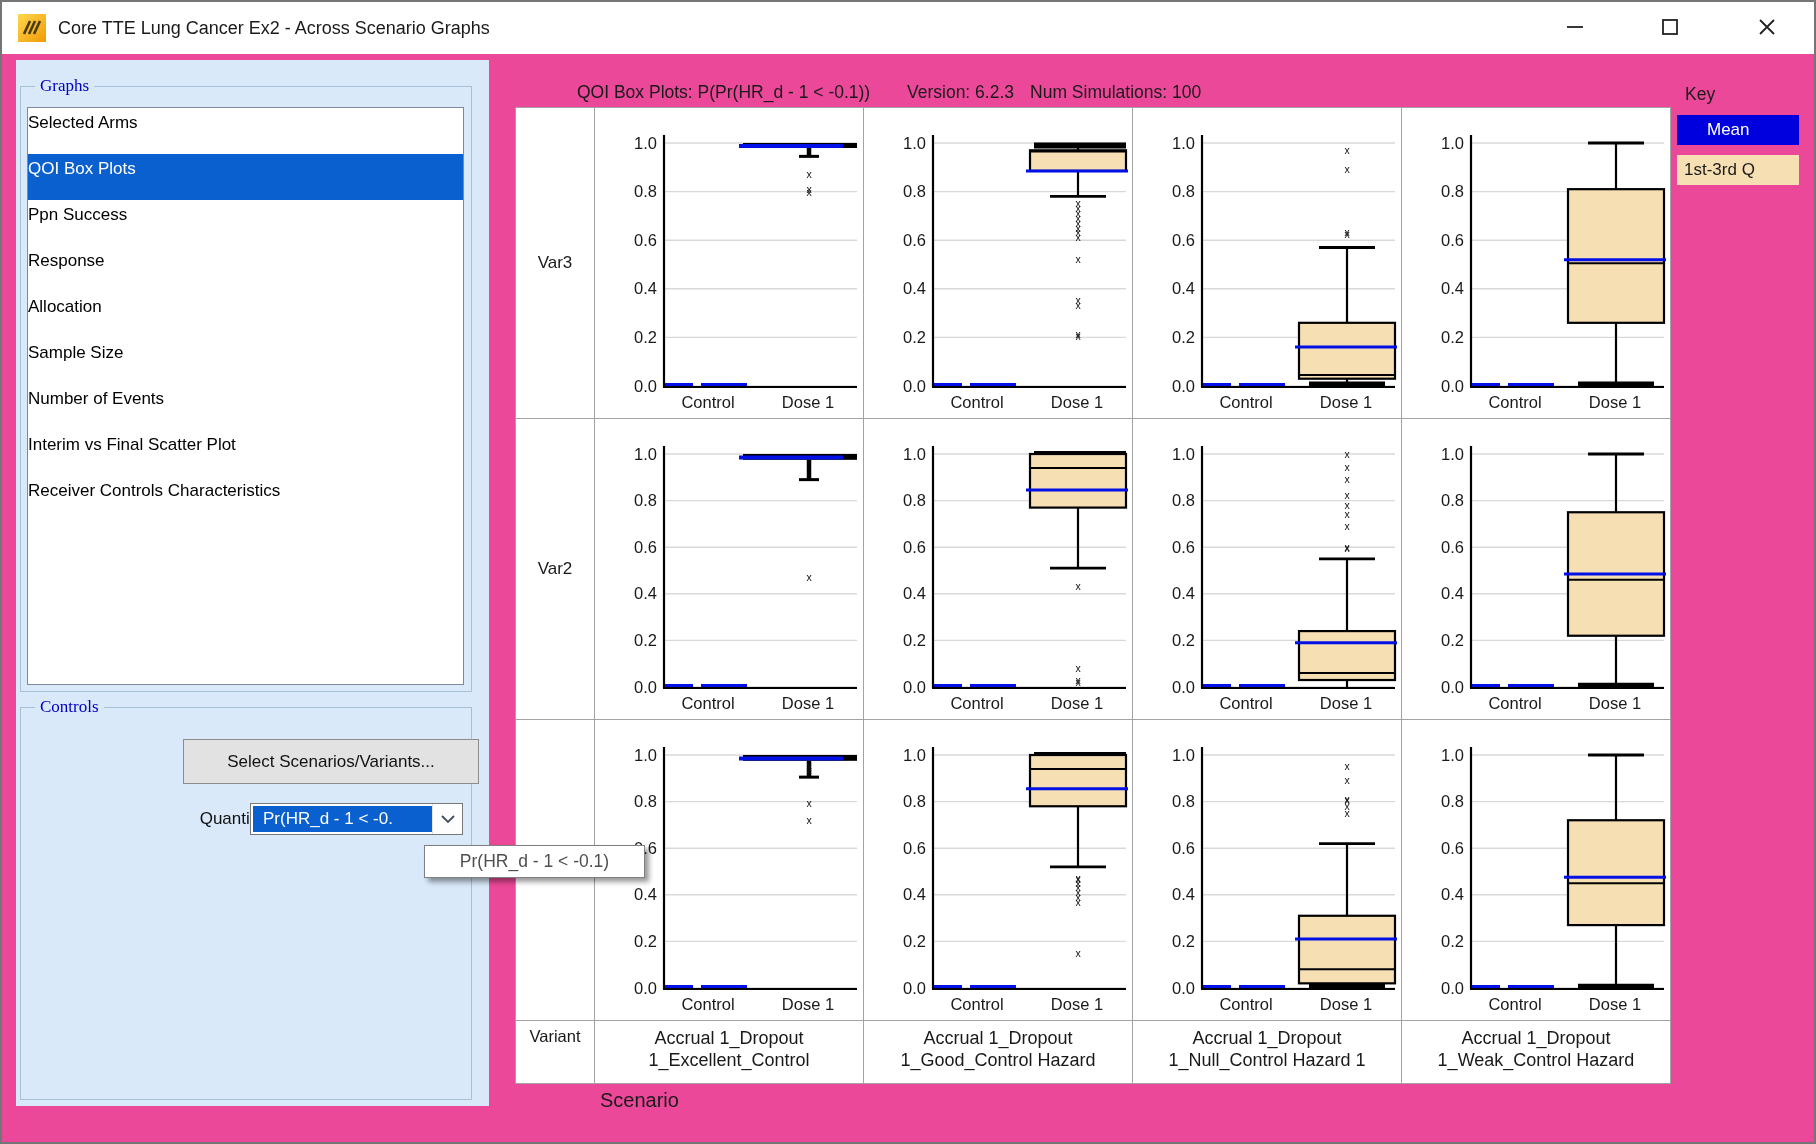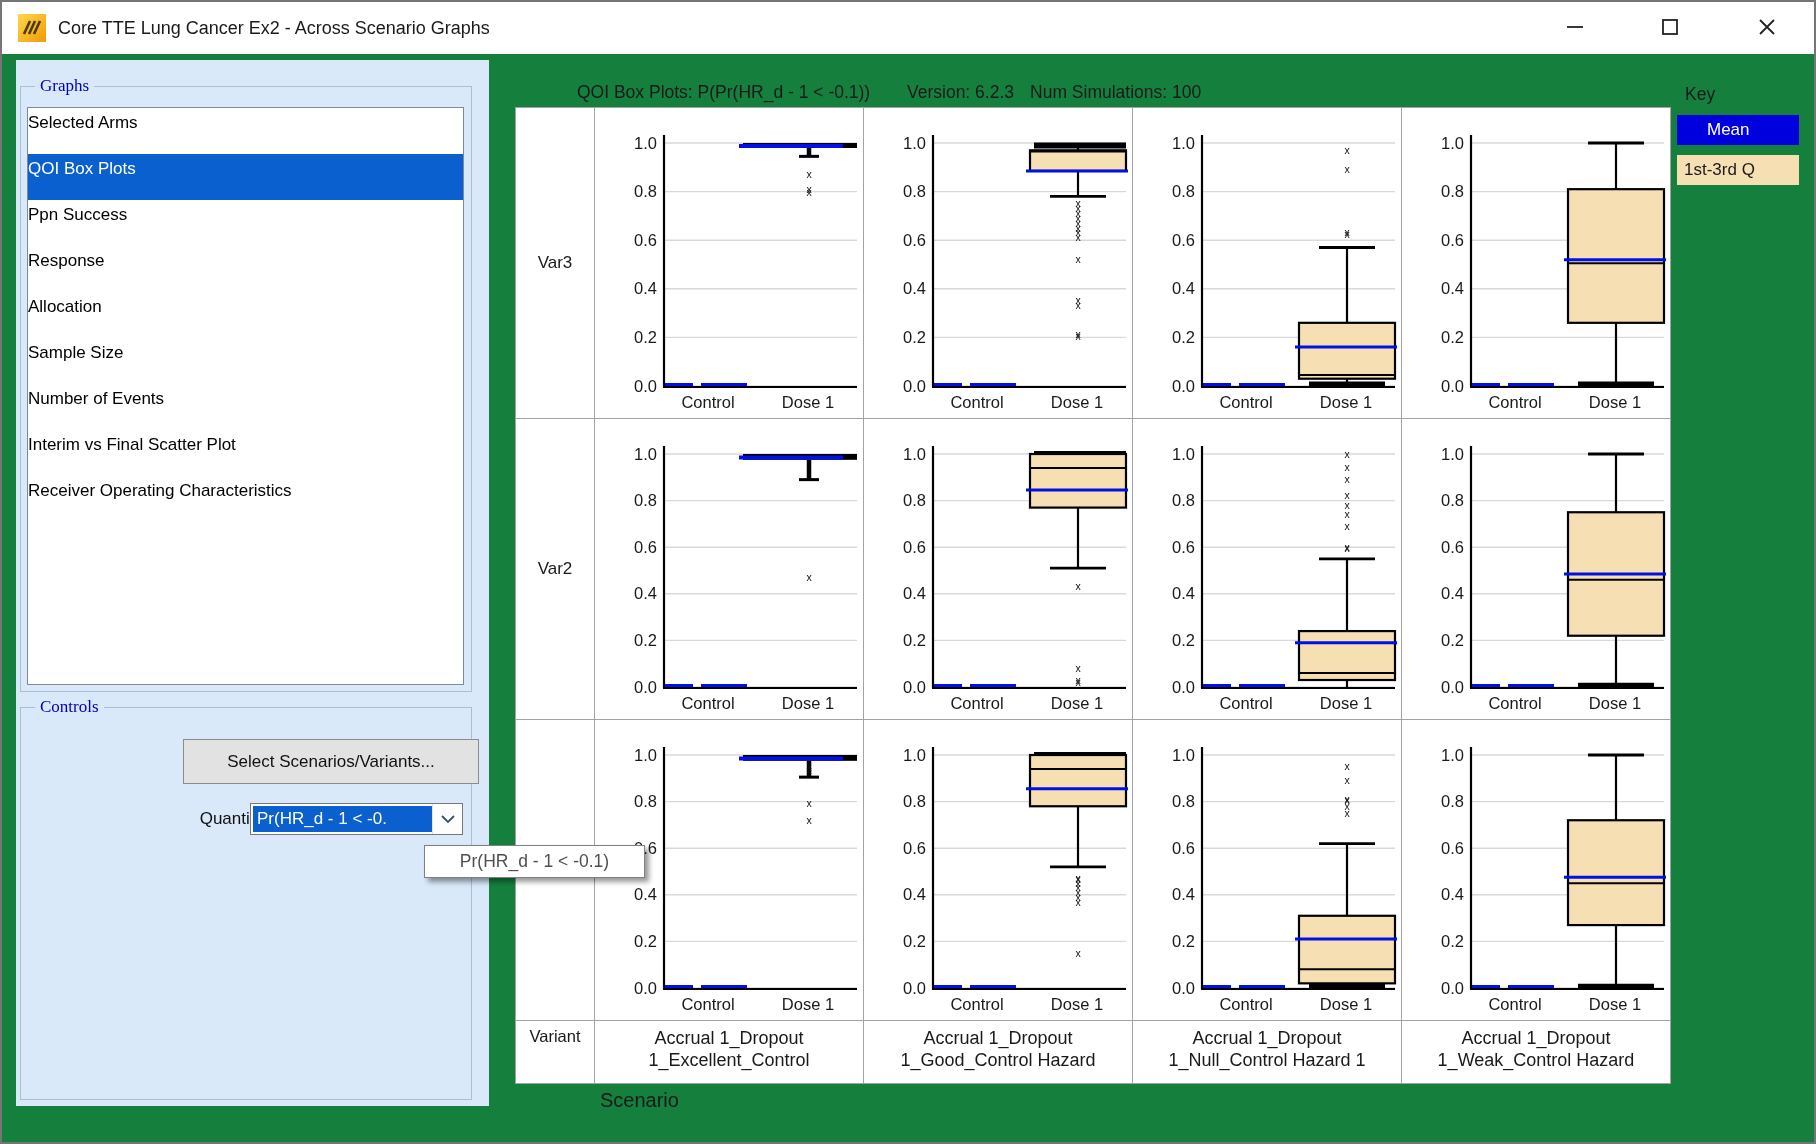--- a/index.html
+++ b/index.html
@@ -1,18 +1,18 @@
 <!DOCTYPE html>
 <html><head>
 <meta charset="utf-8">
 <style>
   html,body{margin:0;padding:0;background:#8a8a8a;}
   *{box-sizing:border-box;}
   .window{
-    position:relative;width:1816px;height:1144px;background:#15803d;
+    position:relative;width:1816px;height:1144px;background:#ec4899;
     border:2px solid #757575;font-family:"Liberation Sans",sans-serif;color:#111;
     overflow:hidden;
   }
   
   .titlebar{position:absolute;left:0;top:0;width:100%;height:52px;background:#ffffff;}
   .app-icon{position:absolute;left:16px;top:12px;width:28px;height:28px;}
   .title-text{position:absolute;left:56px;top:0;height:52px;line-height:52px;font-size:18px;color:#1a1a1a;white-space:nowrap;}
   .win-btn{position:absolute;top:2px;width:58px;height:46px;display:flex;align-items:center;justify-content:center;background:transparent;border:none;cursor:default;}
   .win-btn svg{display:block;}
   .btn-min{left:1544px;} .btn-max{left:1639px;} .btn-close{left:1736px;}
@@ -21,21 +21,21 @@
   .groupbox{position:absolute;border:1px solid #a6c0d6;}
   .groupbox-label{position:absolute;top:-11px;left:14px;background:#d9e9f9;padding:0 5px;color:#0000c4;font-size:17px;line-height:20px;font-family:Liberation Serif, serif;}
   .gb-graphs{left:4px;top:26px;width:452px;height:606px;}
   .gb-controls{left:4px;top:647px;width:452px;height:393px;}
   .listbox{position:absolute;left:6px;top:20px;width:437px;height:578px;background:#ffffff;border:1px solid #7d8b99;overflow:hidden;}
   .list-item{height:46px;line-height:29px;font-size:17px;padding-left:0;white-space:nowrap;color:#000;}
   .list-item.selected{background:#0b60d0;color:#ffffff;}
   .ctl-button{position:absolute;left:162px;top:31px;width:296px;height:45px;background:#e2e2e2;border:1px solid #8c8c8c;font-size:17px;font-family:"Liberation Sans",sans-serif;color:#111;}
   .quantity-label{position:absolute;left:112px;top:95px;width:130px;text-align:right;font-size:17px;line-height:32px;}
   .combo{position:absolute;left:229px;top:95px;width:213px;height:32px;background:#ffffff;border:1px solid #77787a;display:flex;}
-  .combo-value{flex:1;margin:2px 0 2px 2px;background:#0b60d0;color:#fff;font-size:17px;line-height:26px;padding-left:4px;white-space:nowrap;overflow:hidden;}
+  .combo-value{flex:1;margin:2px 0 2px 2px;background:#0b60d0;color:#fff;font-size:17px;line-height:26px;padding-left:10px;white-space:nowrap;overflow:hidden;}
   .combo-arrow{width:30px;display:flex;align-items:center;justify-content:center;background:#fdfdfd;border-left:1px solid #e3e3e3;}
   
   .tooltip{position:absolute;left:422px;top:843px;width:221px;height:33px;background:#ffffff;border:1px solid #808080;
     box-shadow:4px 4px 5px rgba(0,0,0,0.40);z-index:50;color:#4f4f4f;font-size:17.5px;line-height:31px;text-align:center;white-space:nowrap;}
   
   .plot-header{position:absolute;top:80px;font-size:17.5px;color:#1a1a1a;white-space:nowrap;}
   .ph-title{left:575px;}
   .ph-version{left:905px;}
   .ph-version .num-sims{margin-left:16px;}
   
@@ -103,21 +103,21 @@
       <span class="groupbox-label">Graphs</span>
       <div class="listbox" id="graphs-list">
           <div class="list-item">Selected Arms</div>
           <div class="list-item selected">QOI Box Plots</div>
           <div class="list-item">Ppn Success</div>
           <div class="list-item">Response</div>
           <div class="list-item">Allocation</div>
           <div class="list-item">Sample Size</div>
           <div class="list-item">Number of Events</div>
           <div class="list-item">Interim vs Final Scatter Plot</div>
-          <div class="list-item">Receiver Operating Characteristics</div>
+          <div class="list-item">Receiver Controls Characteristics</div>
         </div>
     </div>
     <div class="groupbox gb-controls">
       <span class="groupbox-label">Controls</span>
       <button class="ctl-button">Select Scenarios/Variants...</button>
       <span class="quantity-label">Quantity</span>
       <div class="combo">
         <span class="combo-value">Pr(HR_d - 1 &lt; -0.</span>
         <span class="combo-arrow">
           <svg width="16" height="10" viewBox="0 0 16 10">

